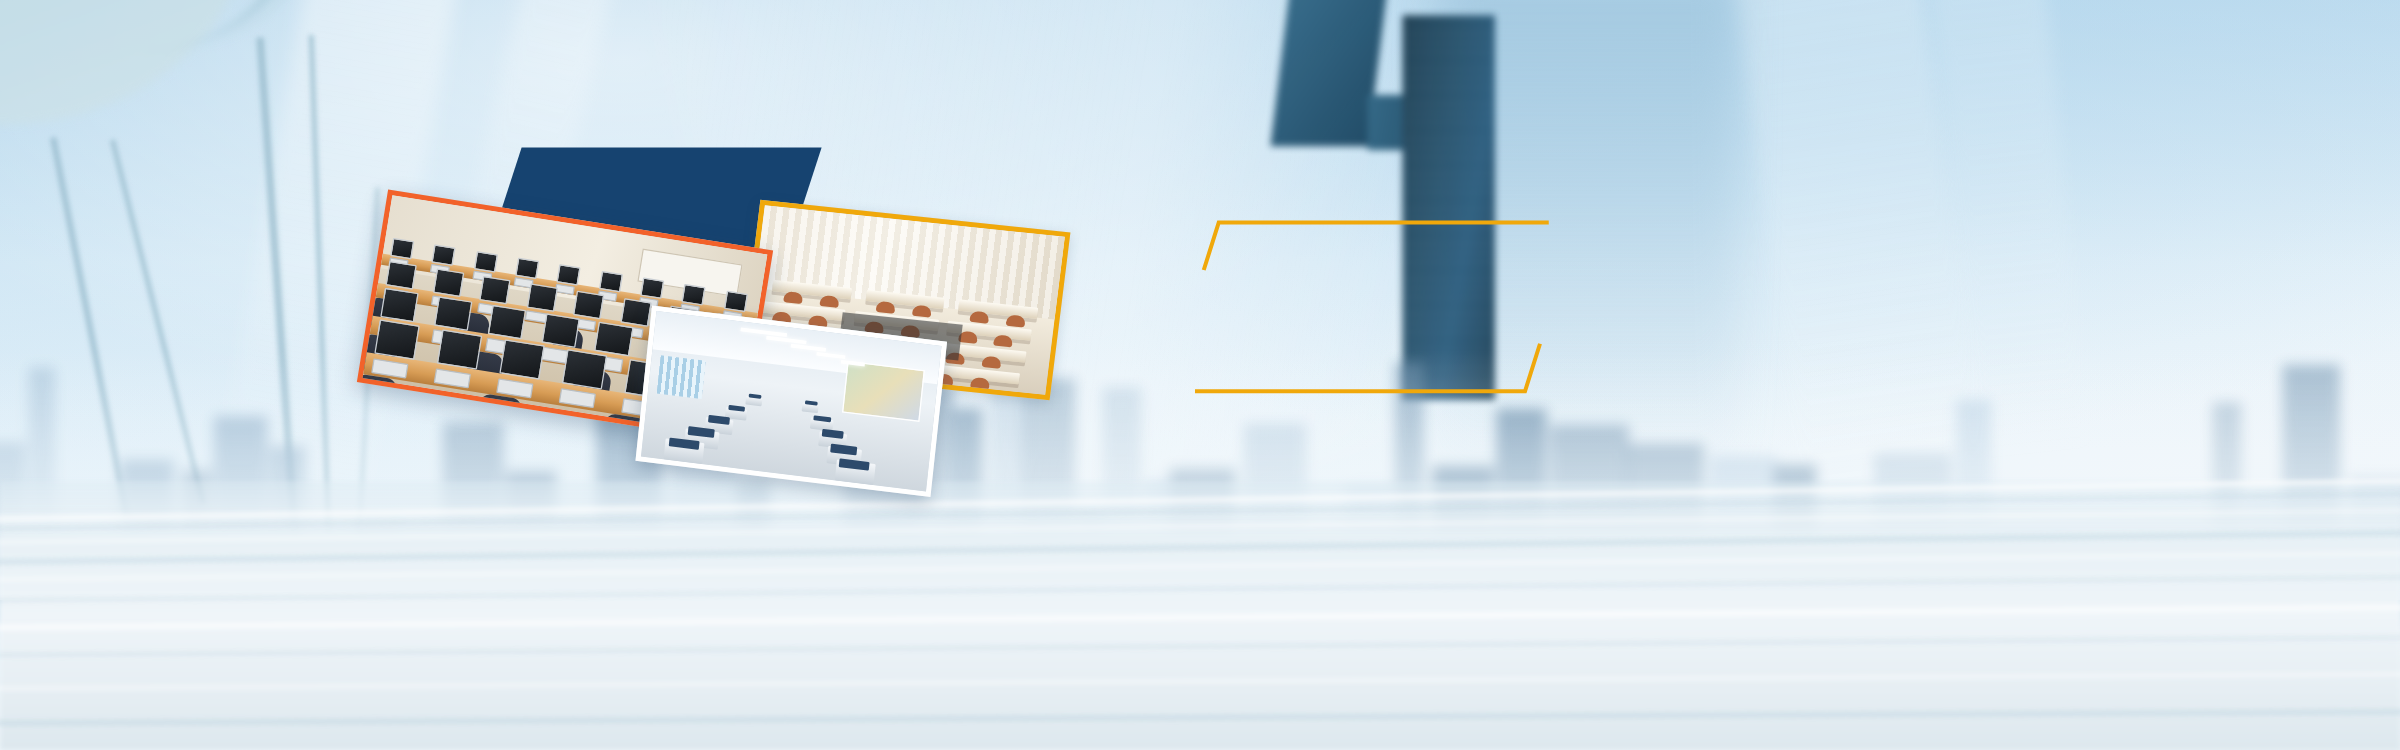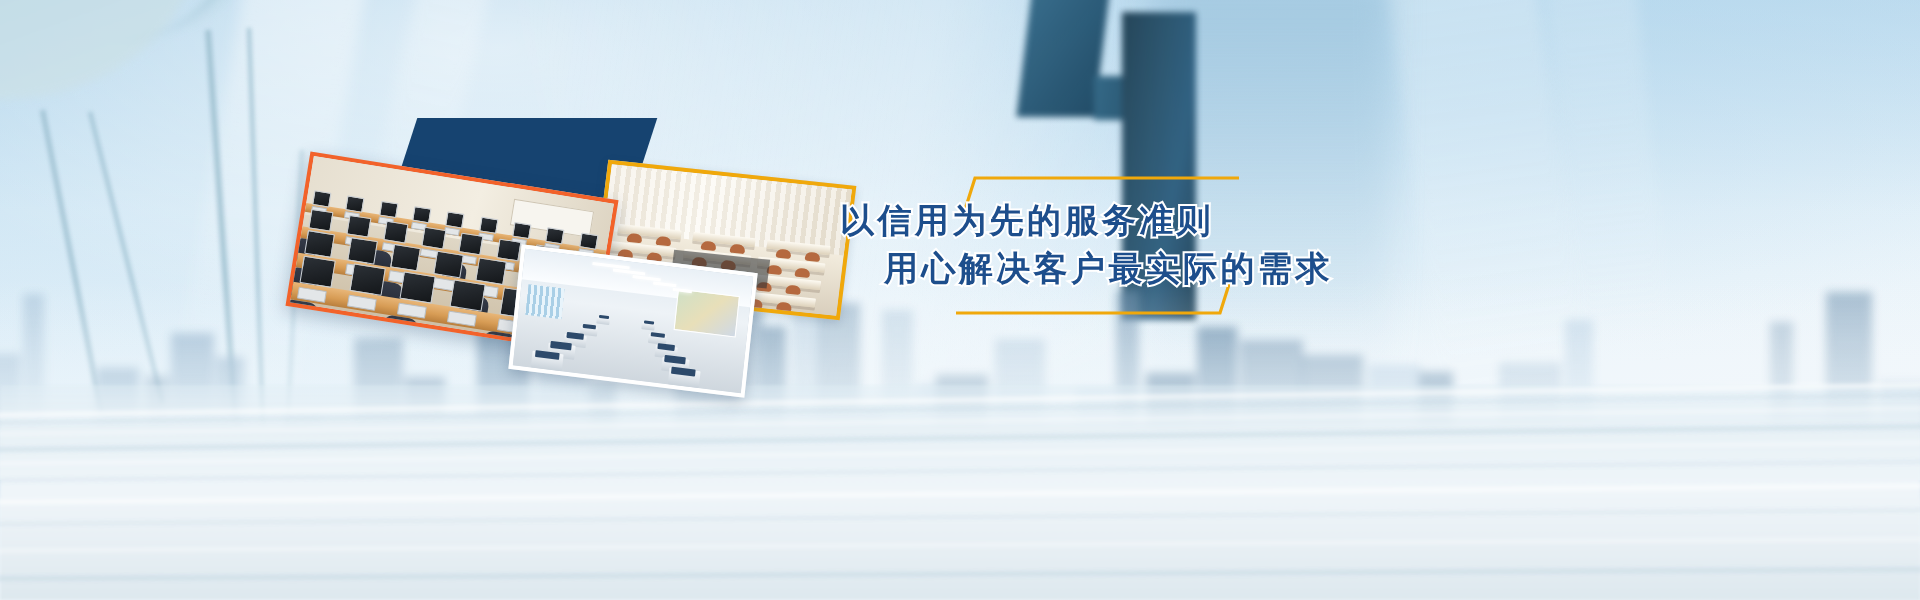--- a/index.html
+++ b/index.html
@@ -409,18 +409,14 @@
           </div>
       </div>
     </div>
   </div>
 
   <svg class="bracket" viewBox="0 0 285 155">
     <polyline points="8,48 20,10 284,10" fill="none" stroke="#f0a80b" stroke-width="3.2" stroke-linejoin="miter"></polyline>
     <polyline points="277,107 265,145 1,145" fill="none" stroke="#f0a80b" stroke-width="3.2" stroke-linejoin="miter"></polyline>
   </svg>
 
-  <div class="headline">
-    <div class="line l1">以信用为先的服务准则</div>
-    <div class="line l2">用心解决客户最实际的需求</div>
-  </div>
 
 </div>
 
 </body></html>

